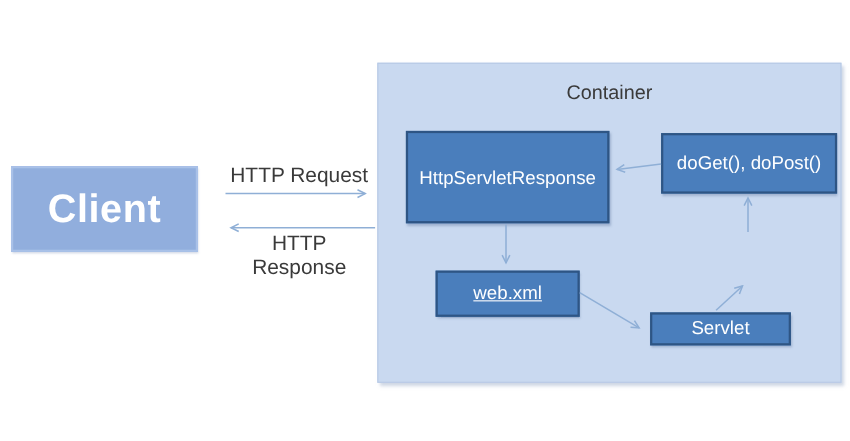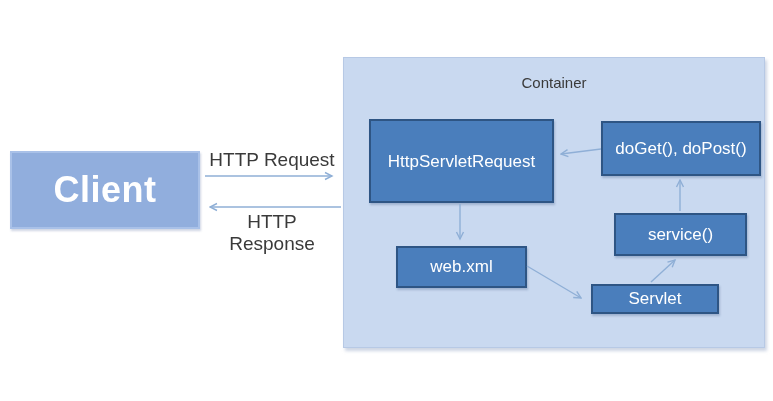--- a/index.html
+++ b/index.html
@@ -2,51 +2,51 @@
 <html style="--client-fill: #91aedd; --client-border: #a9c1e8; --container-fill: #c9d9f0; --container-border: #b7c9e5; --node-fill: #4a7ebc; --node-border: #2e5584; --arrow: #8fafd6; --text-dark: #3a3a3a; --text-light: #ffffff;"><head>
 <meta charset="utf-8">
 <style>
   html,body { margin:0; padding:0; background:#ffffff; }
   .canvas {
     position:relative; width:773px; height:401px; overflow:hidden;
     background:#ffffff;
     font-family:"Liberation Sans", sans-serif;
   }
   .client-box {
-    position:absolute; left:10px; top:151px; width:190px; height:78px;
+    position:absolute; left:10px; top:151px; width:170px; height:78px;
     background:var(--client-fill); border:2px solid var(--client-border);
     box-sizing:border-box;
     display:flex; align-items:center; justify-content:center;
     box-shadow:1px 2px 2px rgba(150,165,195,0.45);
     text-align:center;
   }
   .client-label {
     color:#ffffff; font-size:36px; font-weight:bold; letter-spacing:0.5px;
   }
   .container-box {
     position:absolute; left:343px; top:57px; width:422px; height:291px;
     background:var(--container-fill); border:1px solid var(--container-border);
     box-sizing:border-box;
     box-shadow:2px 3px 3px rgba(165,180,205,0.55);
   }
   .container-title {
     position:absolute; left:0; top:16px; width:100%;
-    text-align:center; font-size:15px; color:var(--text-dark);
+    text-align:center; font-size:18px; color:var(--text-dark);
   }
   .node {
     position:absolute; box-sizing:border-box;
     background:var(--node-fill); border:2px solid var(--node-border);
     color:#ffffff; font-size:17px;
     display:flex; align-items:center; justify-content:center;
     box-shadow:1px 2px 2px rgba(80,105,150,0.35);
   }
   .node-http      { left:25px;  top:61px;  width:185px; height:84px; flex-direction:column; line-height:33px; }
   .node-doget     { left:257px; top:63px;  width:160px; height:55px;align-items:center; }
   .node-service   { left:270px; top:155px; width:133px; height:43px; }
-  .node-webxml    { left:52px;  top:188px; width:131px; height:42px; }
+  .node-webxml    { left:52px;  top:188px; width:131px; height:42px;text-decoration:underline; }
   .node-servlet   { left:247px; top:226px; width:128px; height:30px; }
   .http-label {
     position:absolute; width:140px; text-align:center;
     font-size:19px; color:var(--text-dark);
   }
   .http-label-request  { left:202px; top:149px; }
   .http-label-response { left:202px; top:211px; }
   .arrow-layer {
     position:absolute; left:0; top:0; width:773px; height:401px;
     pointer-events:none;
@@ -63,30 +63,27 @@
     <span class="client-label">Client</span>
   </div>
 
   <div class="http-label http-label-request">HTTP Request</div>
   <div class="http-label http-label-response">HTTP Response</div>
 
   <div class="container-box">
     <div class="container-title">Container</div>
 
     <div class="node node-http">
-      <span>HttpServletRequest</span>
+      <span>HttpServletResponse</span>
     </div>
 
     <div class="node node-doget">
       <span>doGet(), doPost()</span>
     </div>
 
-    <div class="node node-service">
-      <span>service()</span>
-    </div>
 
     <div class="node node-webxml">
       <span>web.xml</span>
     </div>
 
     <div class="node node-servlet">
       <span>Servlet</span>
     </div>
   </div>
 

